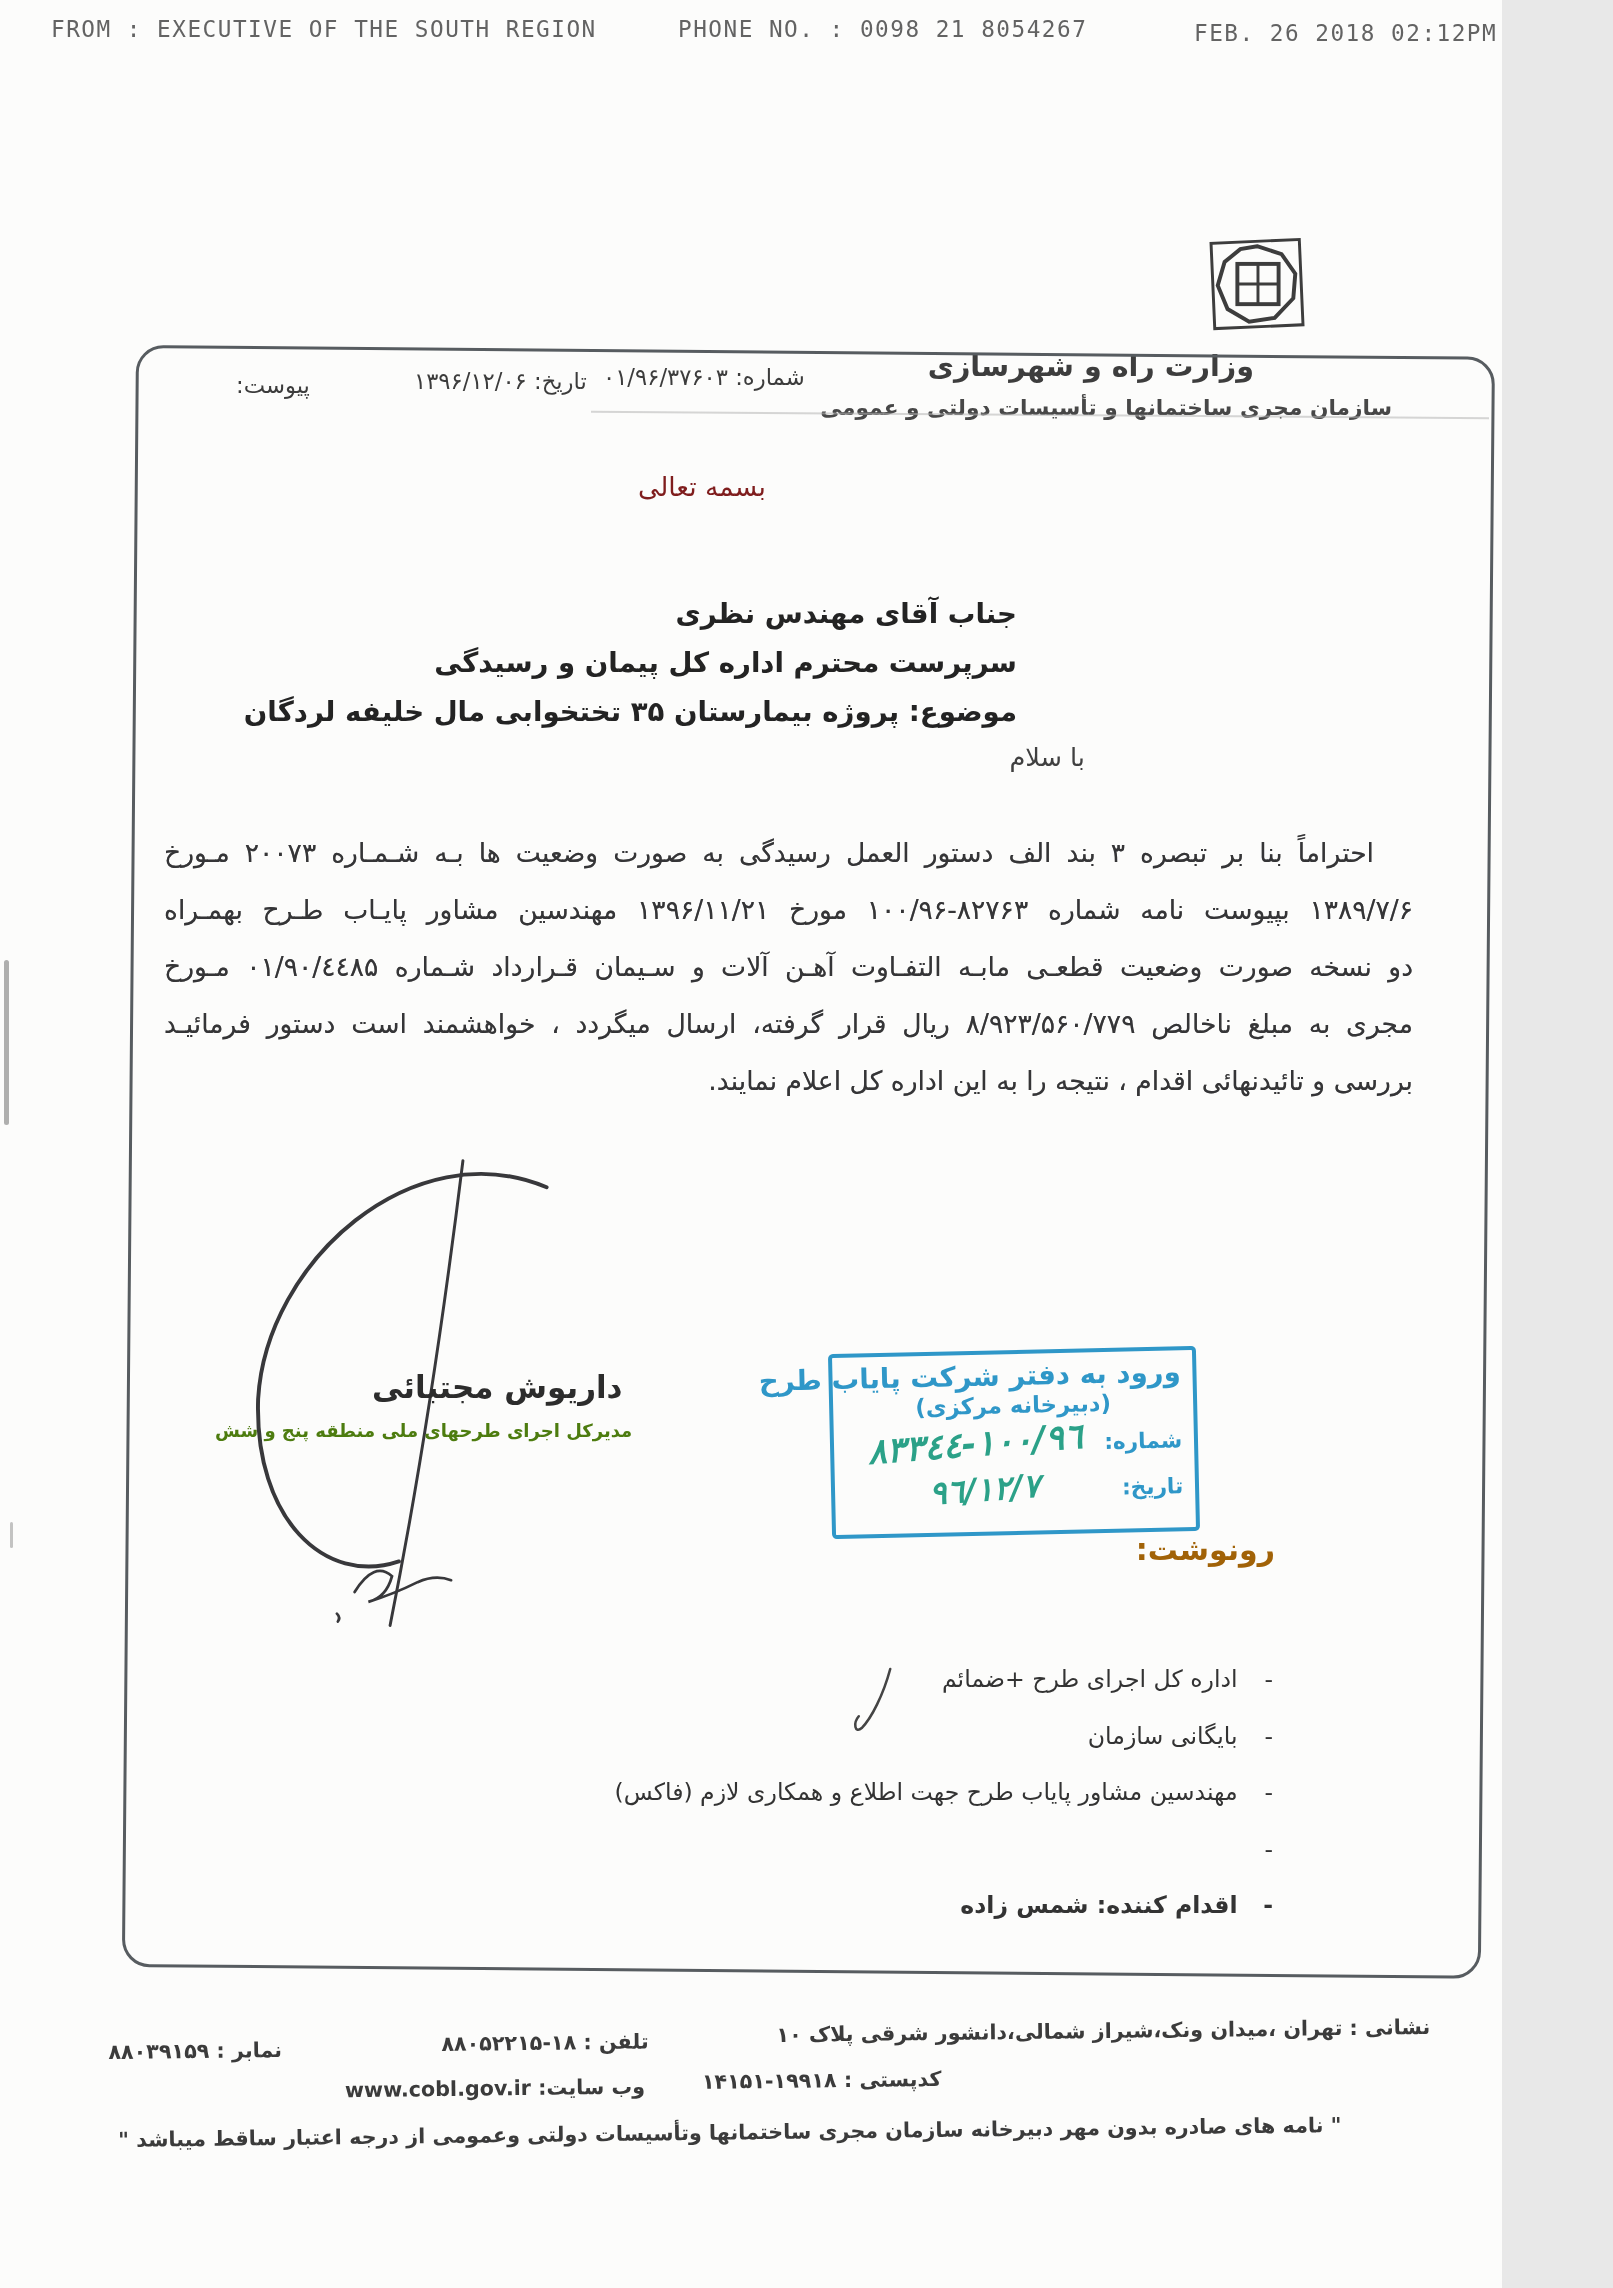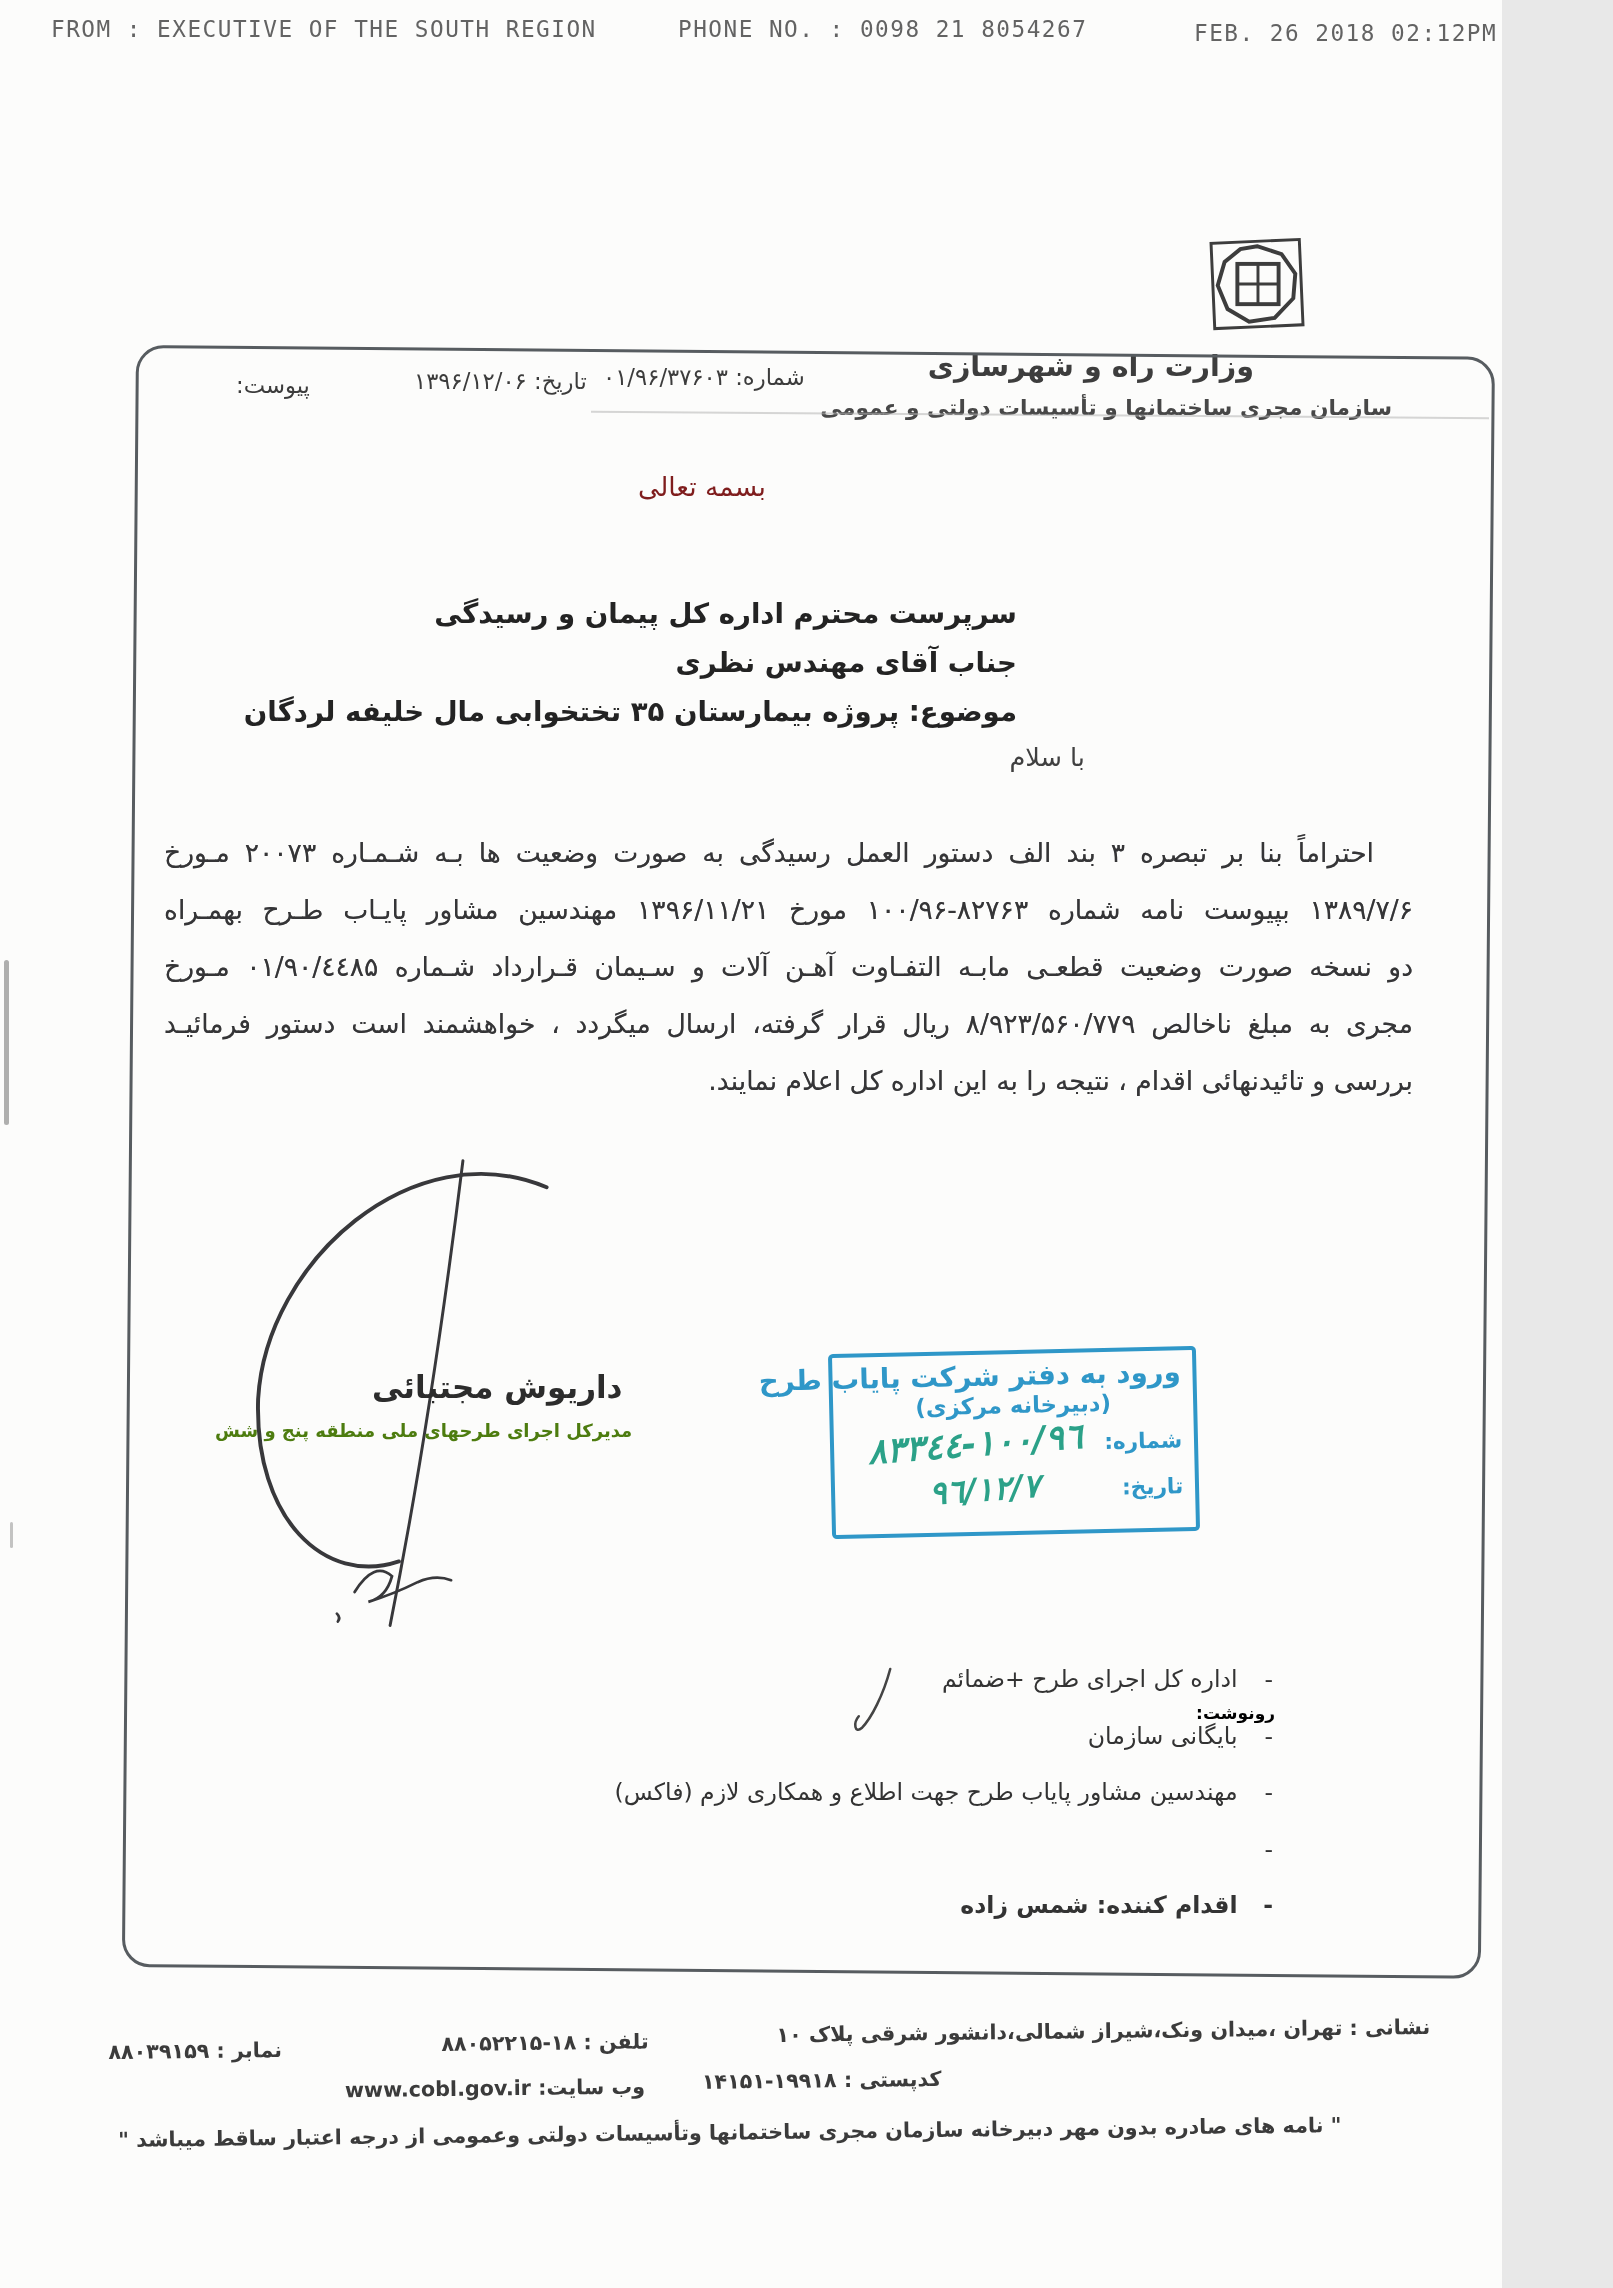--- a/index.html
+++ b/index.html
@@ -85,21 +85,21 @@
   .stamp-row{display:flex;direction:rtl;align-items:center;margin-top:0;}
   .stamp-label{font-size:21.7px;font-weight:bold;white-space:nowrap;}
   .stamp-hand{
     flex:1;text-align:center;
     font-size:35px;font-weight:bold;font-style:italic;
     color:#2ba188;letter-spacing:2px;
     transform:rotate(-3deg);line-height:49px;white-space:nowrap;
   }
   .stamp-hand.date{font-size:32.5px;line-height:43px;letter-spacing:5.9px;}
   
-  .cc-label{position:absolute;right:227px;top:1703px;font-size:17px;font-weight:600;direction:rtl;color:#000000;}
+  .cc-label{position:absolute;right:227px;top:1532px;font-size:30px;font-weight:600;direction:rtl;color:#a16207;}
   .cc-list{position:absolute;right:229px;top:1663px;width:887px;direction:rtl;font-size:23.6px;color:#333;}
   .cc-row{display:flex;direction:rtl;gap:21.7px;line-height:33px;margin-bottom:23.6px;white-space:nowrap;}
   .cc-row .dash{width:13.8px;}
   .cc-row.bold{font-weight:bold;}
   .check-svg{position:absolute;left:845px;top:1661px;width:59px;height:79px;}
   
   .footer{
     position:absolute;left:99px;top:2023px;width:1340px;height:148px;
     transform:rotate(-0.7deg);
     font-size:20.7px;font-weight:bold;color:#3b3b3b;
@@ -147,22 +147,22 @@
     <span>تاریخ:</span>
     <span dir="ltr">۱۳۹۶/۱۲/۰۶</span>
   </div>
   <div class="meta meta-attachment">
     <span>پیوست:</span>
   </div>
 
   <div class="besmele">بسمه تعالی</div>
 
   <div class="recipient">
+    <div>جناب آقای مهندس نظری</div>
     <div>سرپرست محترم اداره کل پیمان و رسیدگی</div>
-    <div>جناب آقای مهندس نظری</div>
     <div>موضوع: پروژه بیمارستان ۳۵ تختخوابی مال خلیفه لردگان</div>
   </div>
 
   <div class="salutation">با سلام</div>
 
   <div class="body-par">
     <div class="bl first">احتراماً بنا بر تبصره ۳ بند الف دستور العمل رسیدگی به صورت وضعیت ها بـه شـمـاره ۲۰۰۷۳ مـورخ</div>
     <div class="bl">۱۳۸۹/۷/۶ بپیوست نامه شماره ⁦۱۰۰/۹۶-۸۲۷۶۳⁩ مورخ ۱۳۹۶/۱۱/۲۱ مهندسین مشاور پایـاب طـرح بهمـراه</div>
     <div class="bl">دو نسخه صورت وضعیت قطعـی مابـه التفـاوت آهـن آلات و سـیمان قـرارداد شـماره ۰۱/۹۰/٤٤۸۵ مـورخ</div>
     <div class="bl">مجری به مبلغ ناخالص ۸/۹۲۳/۵۶۰/۷۷۹ ریال قرار گرفته، ارسال میگردد ، خواهشمند است دستور فرمائیـد</div>

